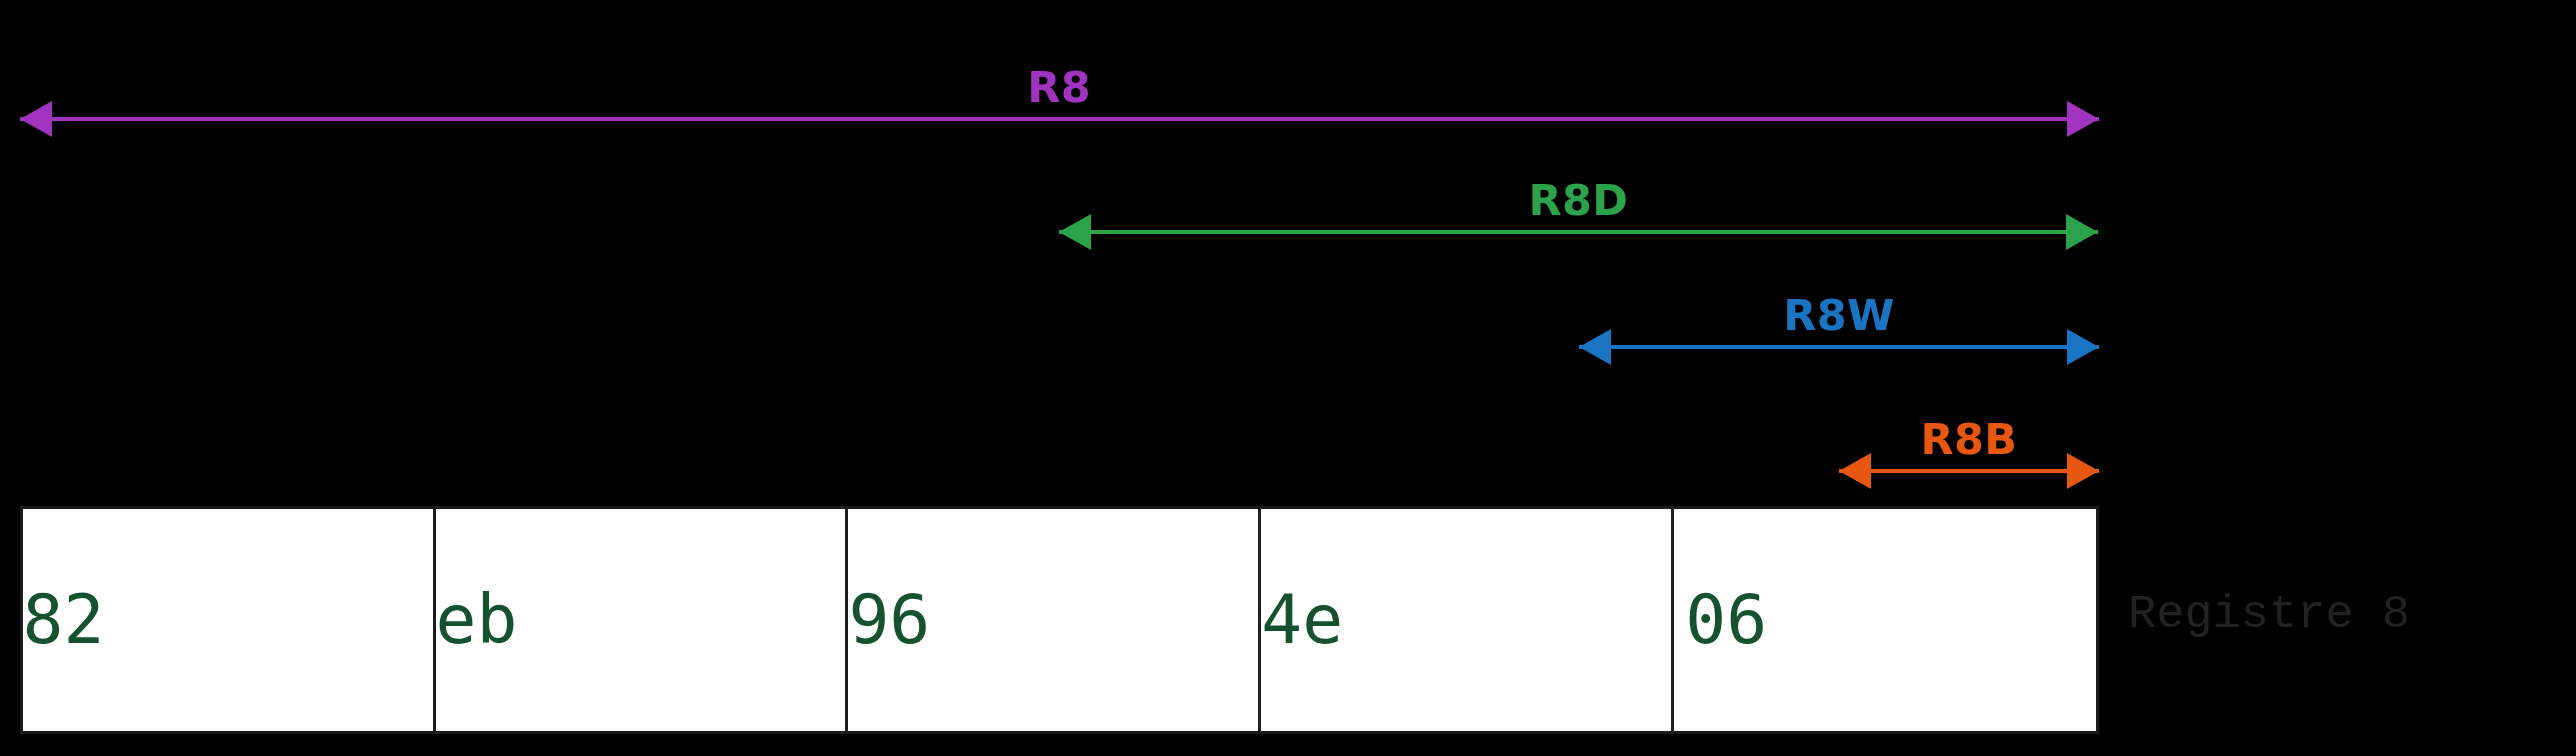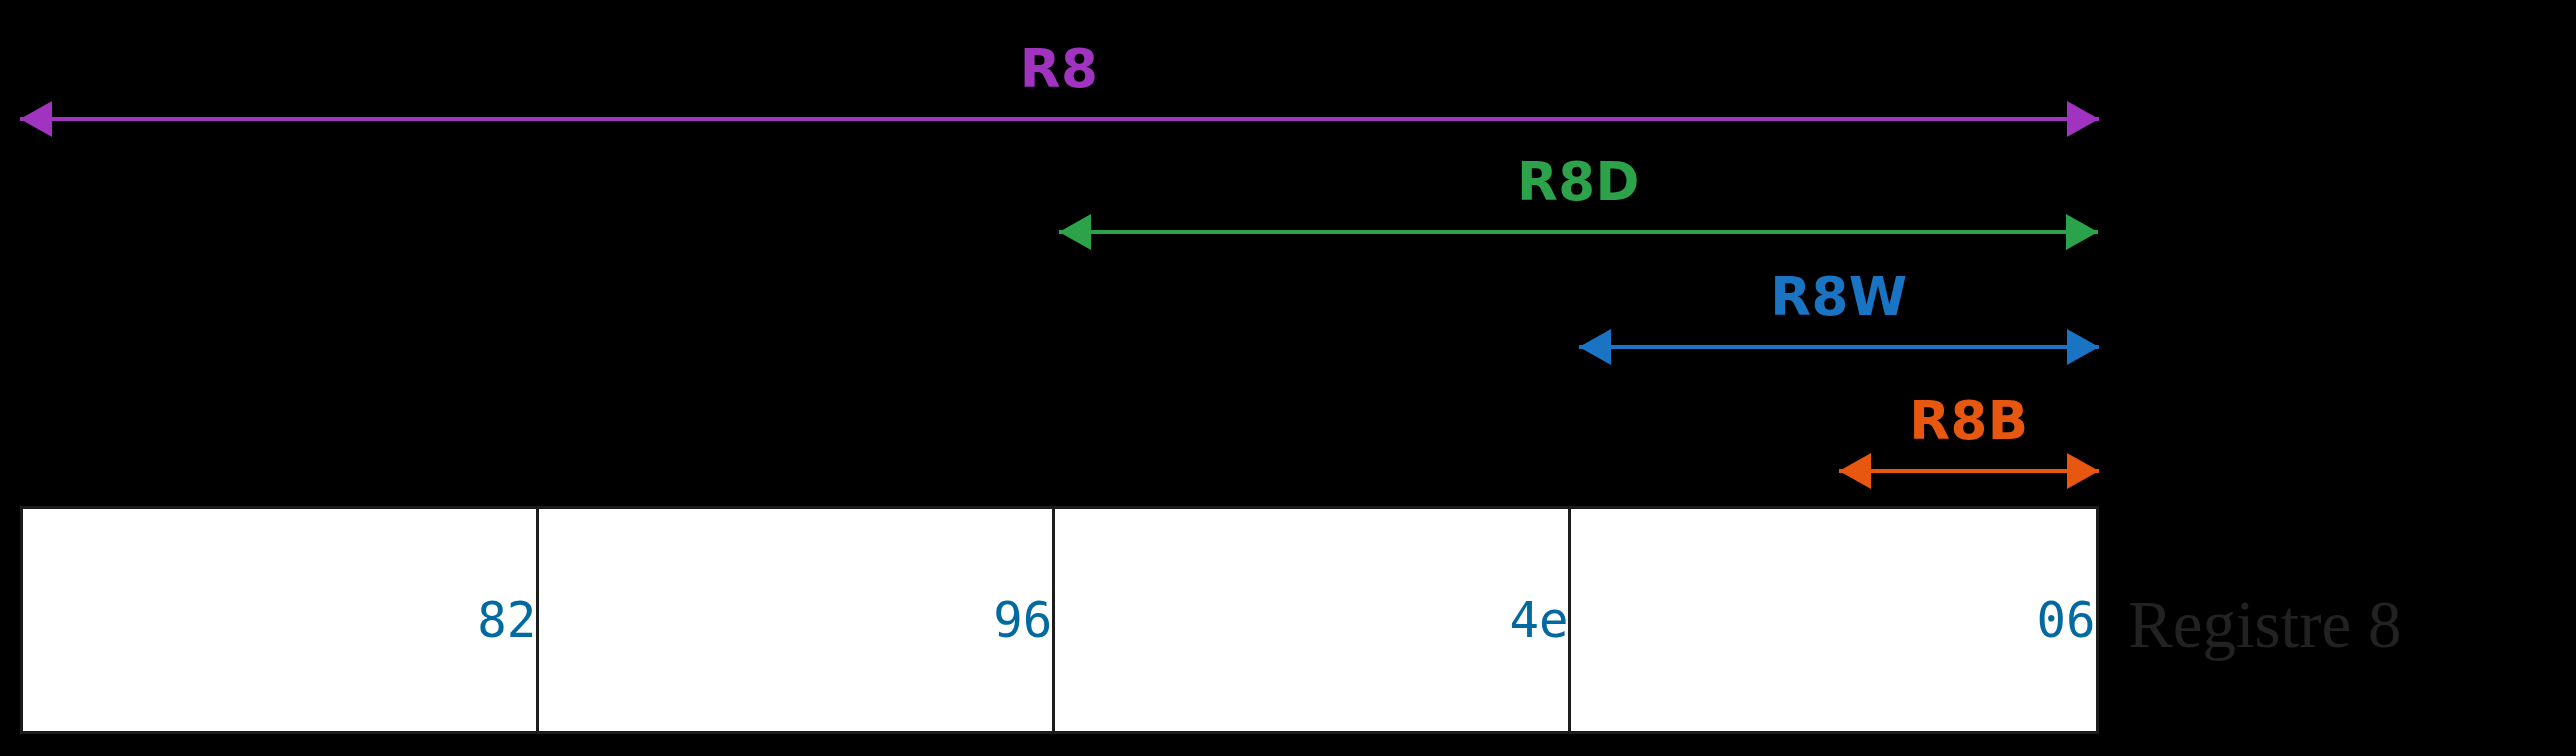--- a/index.html
+++ b/index.html
@@ -47,61 +47,61 @@
   .arrow-head.left {
     left: 0;
     border-right: 32px solid currentColor;
   }
   .arrow-head.right {
     right: 0;
     border-left: 32px solid currentColor;
   }
   .span-label {
     position: absolute;
-    bottom: 24px;
+    bottom: 10px;
     left: 0;
     right: 0;
     text-align: center;
     color: currentColor;
     font-family: "DejaVu Sans", "Liberation Sans", sans-serif;
     font-weight: bold;
-    font-size: 53px;
+    font-size: 43px;
     line-height: 1;
     letter-spacing: 0.4px;
     white-space: nowrap;
   }
 
   
   #byte-row {
     position: absolute;
     display: flex;
     box-sizing: border-box;
   }
   .byte-cell {
     flex: 1 1 0;
     box-sizing: border-box;
     background: #ffffff;
     border: 3.5px solid #1c1c1c;
     margin-right: -3.5px;
     display: flex;
     align-items: center;
-    justify-content: flex-end;
-    color: #0369a1;
+    justify-content: flex-start;
+    color: #14532d;
     font-family: "DejaVu Sans Mono", "Liberation Mono", monospace;
-    font-size: 49px;
+    font-size: 68px;
     line-height: 1;
   }
   .byte-cell:last-child { margin-right: 0; padding-left: 11px; }
 
   
   #register-caption {
     position: absolute;
     color: #222222;
-    font-family: Liberation Serif, serif;
-    font-size: 67px;
+    font-family: Liberation Mono, monospace;
+    font-size: 47px;
     line-height: 1;
     white-space: nowrap;
   }
 </style>
 </head>
 <body>
 
 <div id="figure">
 
   <div id="spans-layer">
@@ -129,20 +129,23 @@
         <div class="arrow-head right"></div>
         <div class="span-label">R8B</div>
       </div>
     </div>
 
   <div id="byte-row" style="left: 19.6px; top: 506px; width: 2079px; height: 228px;">
       <div class="byte-cell">
         <span>82</span>
       </div>
       <div class="byte-cell">
+        <span>eb</span>
+      </div>
+      <div class="byte-cell">
         <span>96</span>
       </div>
       <div class="byte-cell">
         <span>4e</span>
       </div>
       <div class="byte-cell">
         <span>06</span>
       </div>
     </div>
 

